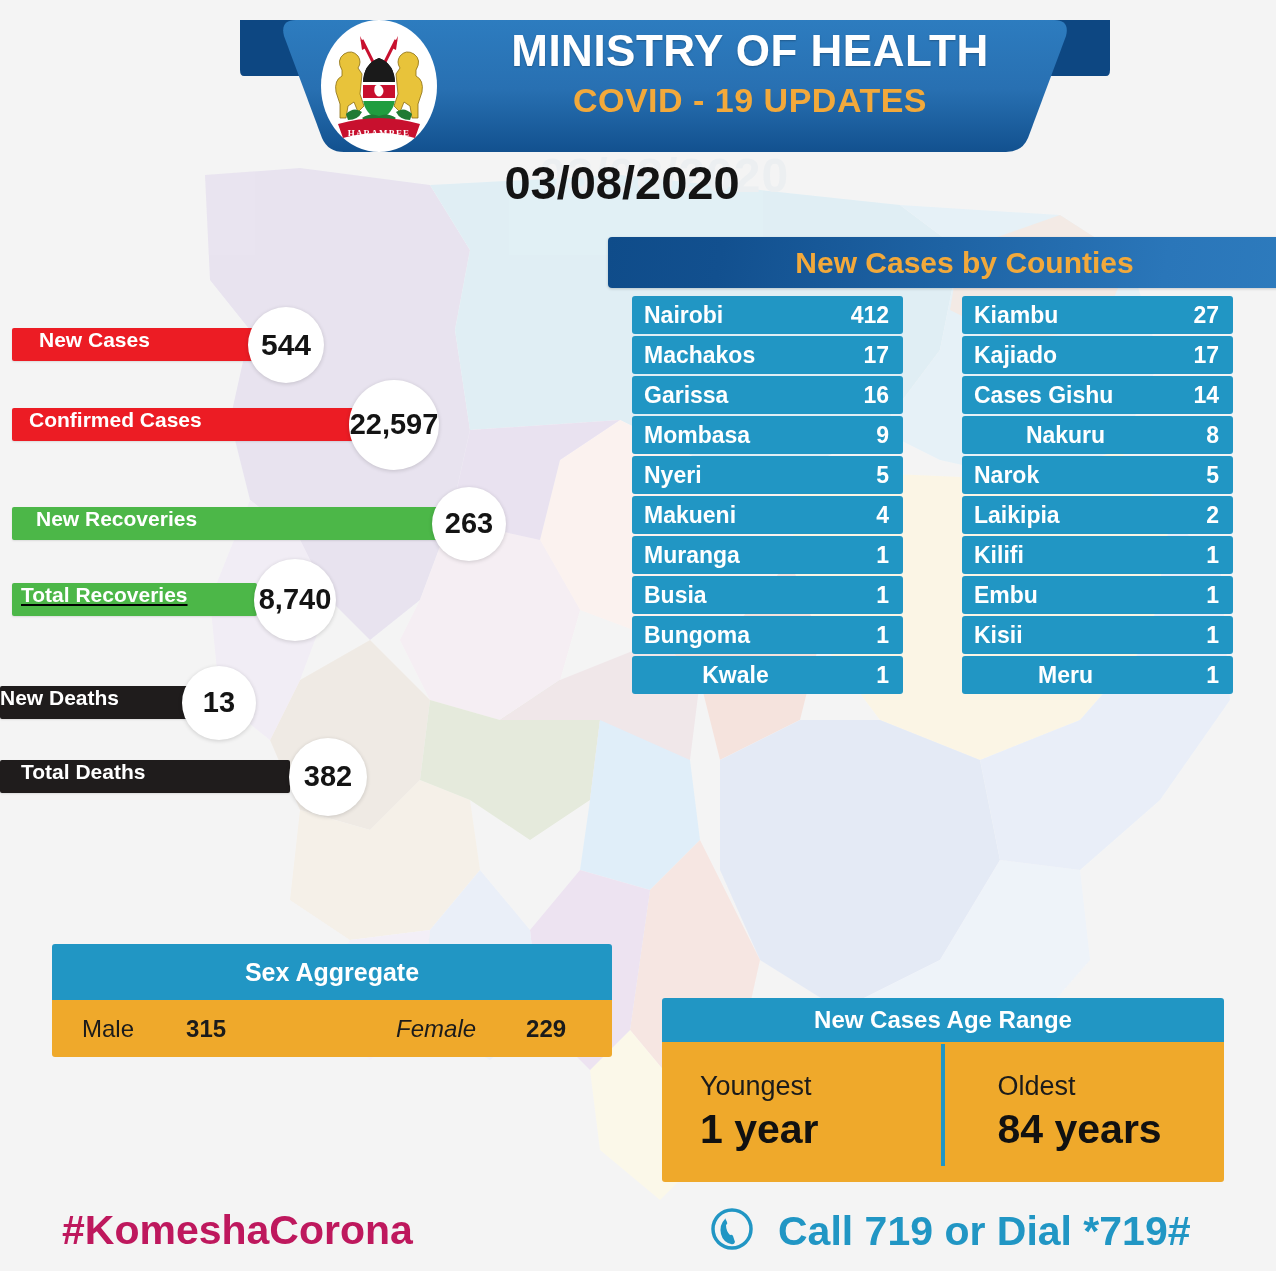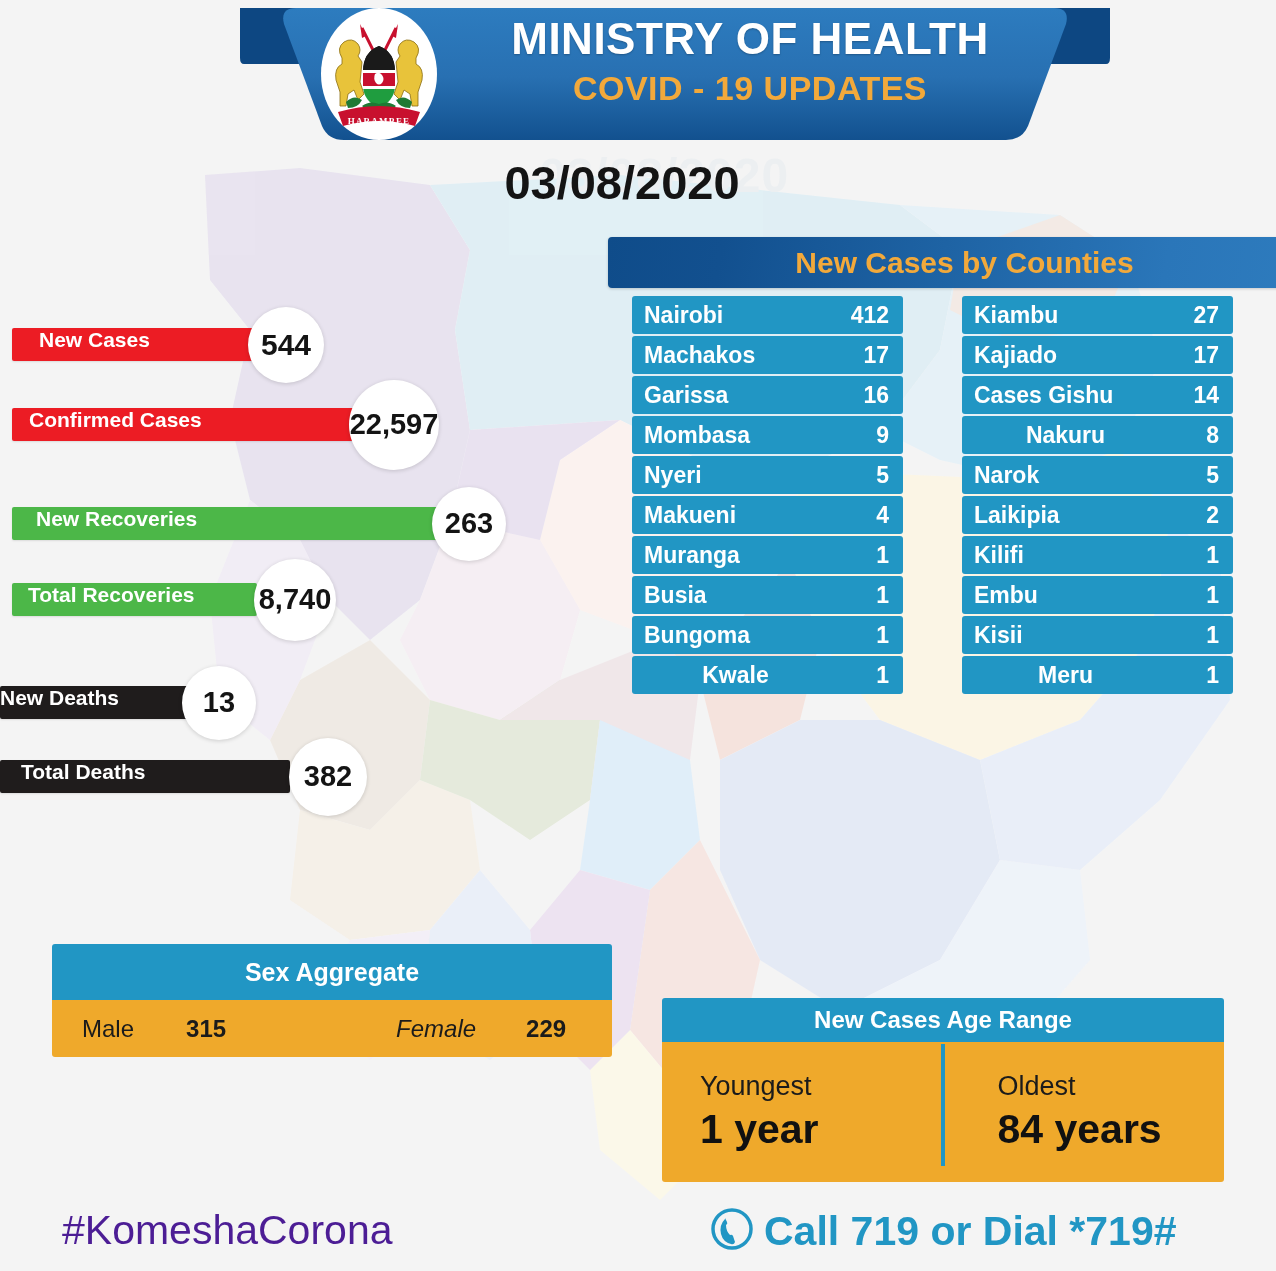--- a/index.html
+++ b/index.html
@@ -8,21 +8,21 @@
     width: 1276px; height: 1271px;
     position: relative; overflow: hidden;
     font-family: "Liberation Sans", sans-serif;
     background: #f4f4f4;
   }
 
   
   #map-layer { position: absolute; inset: 0; z-index: 0; }
 
   
-  #header-banner { position: absolute; left: 240px; top: 4px; width: 870px; height: 142px; z-index: 5; }
+  #header-banner { position: absolute; left: 240px; top: 16px; width: 870px; height: 142px; z-index: 5; }
   #header-banner svg { display: block; }
   .hdr-text-wrap {
     position: absolute; left: 180px; top: 8px; width: 660px; text-align: center;
   }
   .hdr-title {
     color: #ffffff; font-weight: bold; font-size: 44px; letter-spacing: .5px;
     line-height: 54px; text-shadow: 0 1px 2px rgba(0,0,0,.25);
   }
   .hdr-sub {
     color: #f2a93b; font-weight: bold; font-size: 34px; line-height: 44px; letter-spacing: .5px;
@@ -114,25 +114,25 @@
   #age-range .val { font-size: 41px; font-weight: bold; color: #111; }
   #age-divider {
     position: absolute; left: 50%; top: 2px; width: 4px; height: 122px;
     background: #2196c4; transform: translateX(-2px);
   }
 
   
   #footer { position: absolute; left: 0; right: 0; bottom: 6px; height: 64px; z-index: 6; }
   #hashtag {
     position: absolute; left: 62px; top: 6px;
-    color: #4c1d95; font-weight: normal; font-size: 41px;
+    color: #be185d; font-weight: bold; font-size: 41px;
   }
   #call-wrap {
     position: absolute; left: 710px; top: 6px;
-    display: flex; align-items: center; gap: 10px;
+    display: flex; align-items: center; gap: 24px;
   }
   #call-text { color: #2196c4; font-weight: bold; font-size: 41px; white-space: nowrap; }
 </style>
 </head>
 <body>
 
 <div id="map-layer">
   <svg width="1276" height="1271" viewBox="0 0 1276 1271" xmlns="http://www.w3.org/2000/svg">
     <rect width="1276" height="1271" fill="#f4f4f4"></rect>
     <g opacity="0.85">
@@ -235,21 +235,21 @@
 <div class="stat" style="left:12px; top:507px; width:520px;">
   <div class="bar green" style="width:432px; padding-left:24px;">
     <span class="lbl">New Recoveries</span>
   </div>
   <div class="bubble" style="left:420px; width:74px; height:74px; font-size:29px;">
     <span>263</span>
   </div>
 </div>
 
 <div class="stat" style="left:12px; top:583px; width:380px;">
-  <div class="bar green" style="width:245px; padding-left:16px;">
+  <div class="bar green" style="width:245px; padding-left:9px;text-decoration:underline;">
     <span class="lbl">Total Recoveries</span>
   </div>
   <div class="bubble" style="left:242px; width:82px; height:82px; font-size:29px;">
     <span>8,740</span>
   </div>
 </div>
 
 <div class="stat" style="left:0px; top:686px; width:320px;">
   <div class="bar black" style="width:190px; ">
     <span class="lbl">New Deaths</span>

